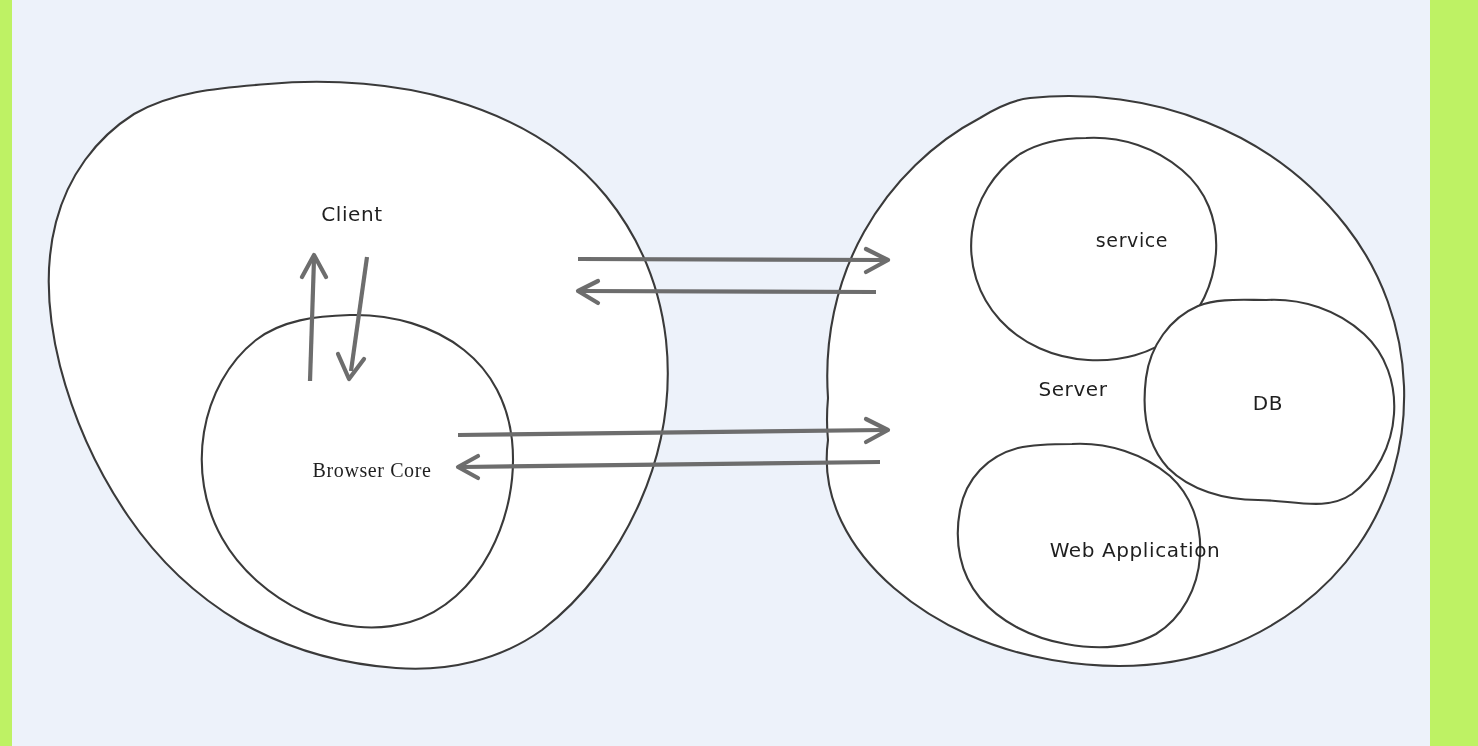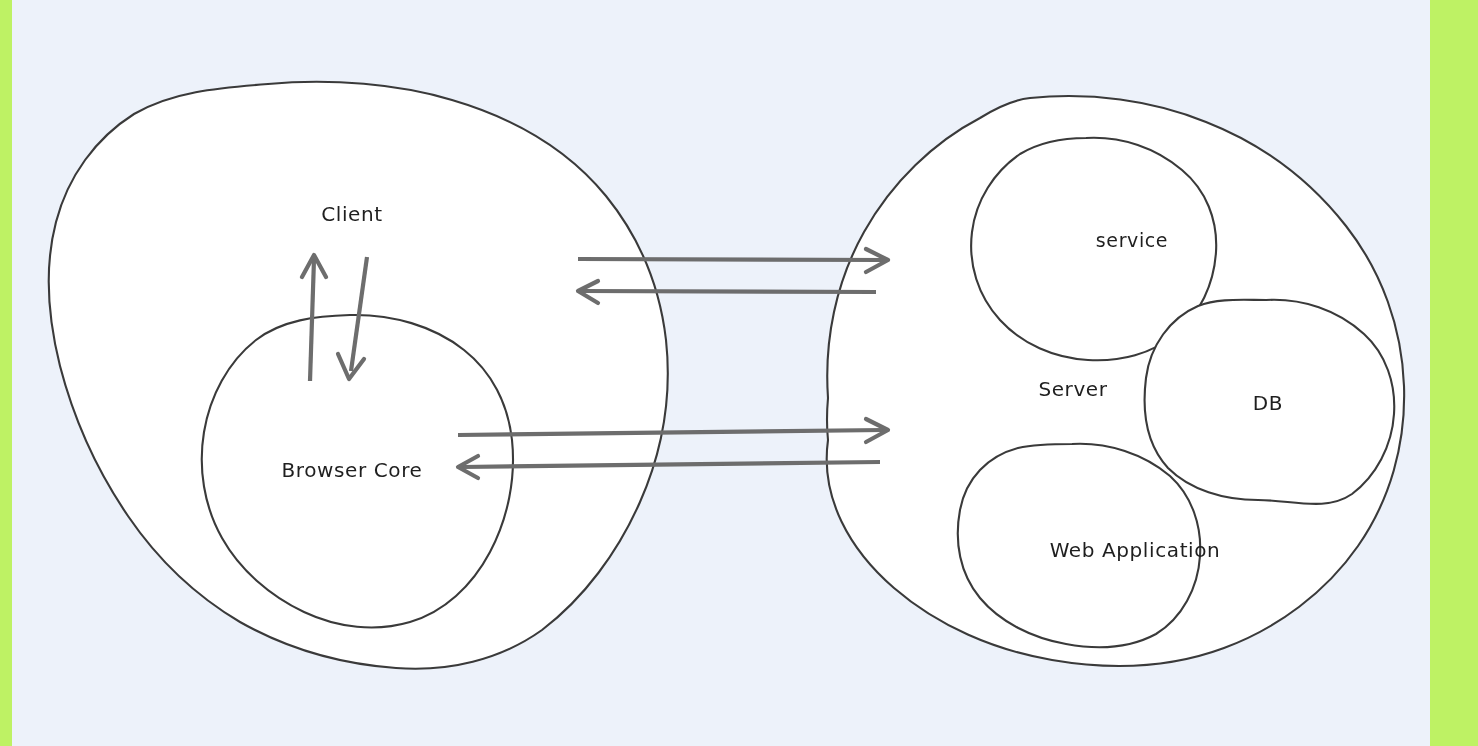--- a/index.html
+++ b/index.html
@@ -174,21 +174,21 @@
 
     <g>
       <path class="arrow-line" d="M 367,257 L 351,371"></path>
       <path class="arrow-head" d="M 338,354 L 349,379 L 364,359"></path>
     </g>
 
   </svg>
 
   <div class="node-label" style="left:352px; top:214px;">Client</div>
 
-  <div class="node-label" style="left:352px; top:470px;">Browser Core</div>
+  <div class="node-label" style="left:372px; top:470px;font-family:Liberation Serif, serif;">Browser Core</div>
 
   <div class="node-label" style="left:1073px; top:389px;text-align:right;">Server</div>
 
   <div class="node-label small" style="left:1132px; top:240px;">service</div>
 
   <div class="node-label" style="left:1268px; top:403px;text-align:right;">DB</div>
 
   <div class="node-label" style="left:1135px; top:550px;">Web Application</div>
 
 </div>

